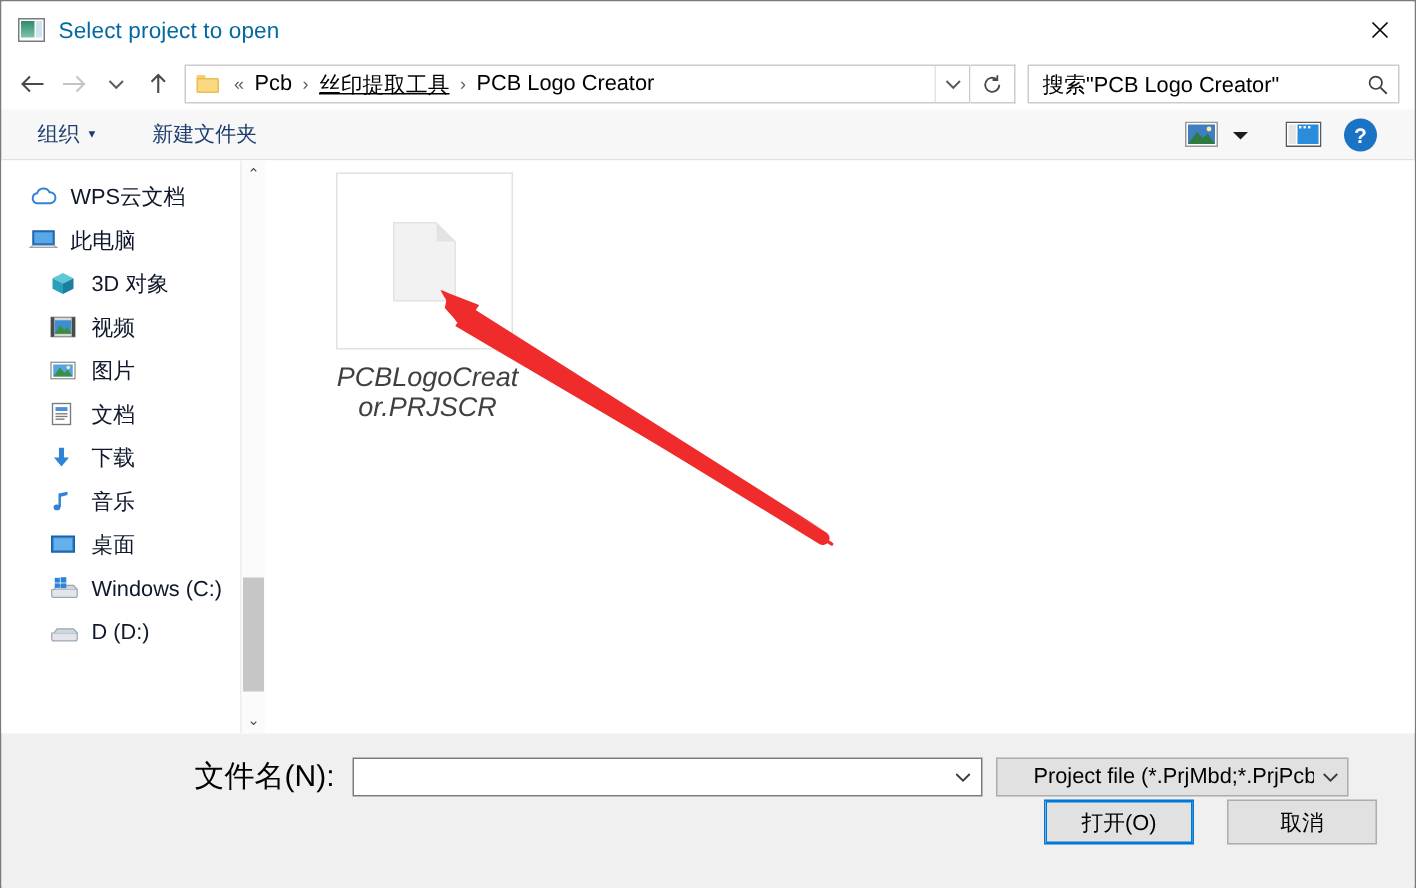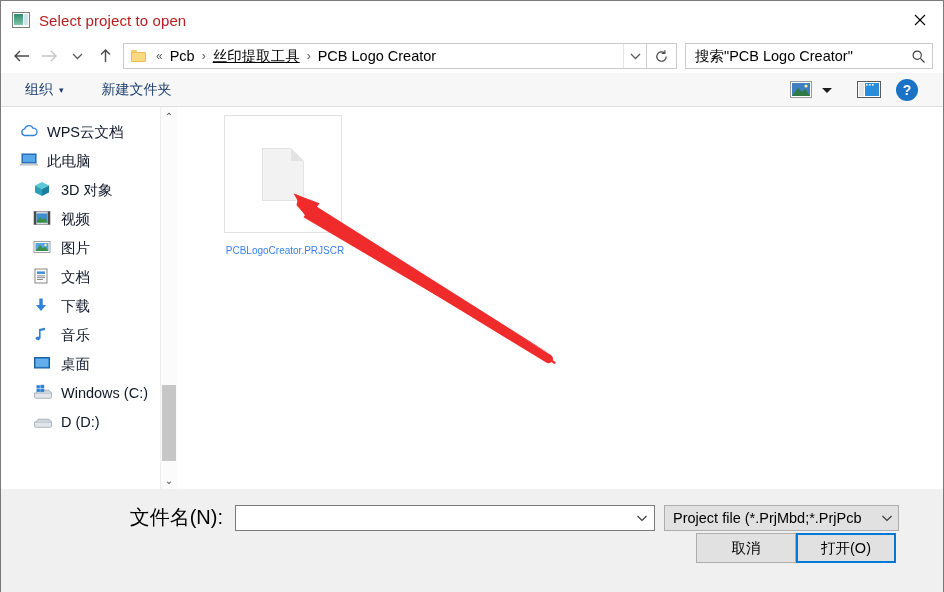--- a/index.html
+++ b/index.html
@@ -10,21 +10,21 @@
     -webkit-font-smoothing:antialiased;
   }
   .dialog{position:relative;width:944px;height:592px;background:#ffffff;box-sizing:border-box;border:1px solid #7a7a7a;}
 
   
   .titlebar{height:38px;background:#ffffff;display:flex;align-items:center;position:relative;}
   .title-icon{width:18px;height:16px;margin-left:11px;margin-right:9px;position:relative;border:1px solid #7b7b7b;background:#fff;box-sizing:border-box;}
   .title-icon i{position:absolute;display:block;}
   .title-icon .g{left:1px;top:1px;width:9px;height:11px;background:linear-gradient(180deg,#2e8b6f,#7fc4a8);}
   .title-icon .b{left:11px;top:1px;width:4px;height:11px;background:#cfe3ef;}
-  .title-text{font-size:15px;color:#b91c1c;letter-spacing:0.1px;}
+  .title-text{font-size:15px;color:#0369a1;letter-spacing:0.1px;}
   .winbtns{position:absolute;right:0;top:0;height:38px;display:flex;}
   .winbtn{width:46px;height:38px;display:flex;align-items:center;justify-content:center;cursor:default;}
   .winbtn svg{display:block;}
 
   
   .navrow{height:34px;display:flex;align-items:center;padding:0 10px 0 6px;background:#fff;}
   .navbtn{width:28px;height:28px;display:flex;align-items:center;justify-content:center;}
   .navbtn.dim svg{opacity:.32;}
   .addrbar{flex:1;height:26px;margin-left:4px;border:1px solid #cccccc;background:#fff;display:flex;align-items:center;box-sizing:border-box;}
   .addr-folder{width:15px;height:12px;margin:0 6px 0 7px;position:relative;flex:none;}
@@ -61,33 +61,33 @@
   .sb{position:absolute;right:0;top:0;width:17px;height:382px;background:#fbfbfb;border-left:1px solid #ededed;box-sizing:border-box;}
   .sb .arrow{height:18px;display:flex;align-items:center;justify-content:center;color:#505050;font-size:10px;}
   .sb .arrow.bot{position:absolute;bottom:0;left:0;right:0;}
   .sb .thumb{position:absolute;left:1px;right:1px;top:278px;height:76px;background:#c6c6c6;}
 
   .filearea{flex:1;position:relative;background:#fff;border-left:1px solid #fff;}
   .fileitem{position:absolute;left:46px;top:8px;width:122px;text-align:center;}
   .filetile{width:118px;height:118px;border:1px solid #e2e2e2;box-sizing:border-box;display:flex;align-items:center;justify-content:center;background:#fff;}
   .docico{width:42px;height:53px;background:#f2f2f2;border:1px solid #e3e3e3;position:relative;box-sizing:border-box;}
   .docico:after{content:"";position:absolute;right:-1px;top:-1px;border-width:0 13px 13px 0;border-style:solid;border-color:#ffffff #ffffff #e3e3e3 #e3e3e3;}
-  .filename{margin-top:8px;font-size:10px;line-height:20px;color:#3b82f6;word-break:break-all;}
+  .filename{margin-top:8px;font-size:18px;line-height:20px;color:#404040;word-break:break-all;font-style:italic;}
 
   .arrowlayer{position:absolute;left:0;top:0;width:100%;height:100%;pointer-events:none;}
 
   
   .bottom{height:137px;background:#f0f0f0;position:relative;}
   .fnrow{display:flex;align-items:center;padding-top:15px;}
   .fnlabel{width:234px;text-align:right;padding-right:12px;font-size:20px;box-sizing:border-box;}
   .fninput{width:420px;height:26px;border:1px solid #7a7a7a;background:#fff;box-sizing:border-box;display:flex;align-items:center;}
   .fninput input{flex:1;border:none;outline:none;height:22px;padding:0 6px;font-size:14px;font-family:inherit;background:transparent;}
   .fninput .cv{width:24px;display:flex;align-items:center;justify-content:center;color:#404040;}
   .ftype{width:235px;height:26px;margin-left:9px;border:1px solid #adadad;background:#e1e1e1;box-sizing:border-box;display:flex;align-items:center;}
-  .ftype .t{flex:1;padding-left:8px;font-size:14.5px;white-space:nowrap;overflow:hidden;}
+  .ftype .t{flex:1;padding-left:24px;font-size:14.5px;white-space:nowrap;overflow:hidden;}
   .ftype .cv{width:22px;display:flex;align-items:center;justify-content:center;color:#333;}
   .btnrow{position:absolute;right:25px;top:44px;display:flex;}
   .btn{width:100px;height:30px;border:1px solid #adadad;background:#e1e1e1;font-size:14.5px;display:flex;align-items:center;justify-content:center;box-sizing:border-box;}
   .btn.primary{border:1px solid #0078d7;background:#e1e1e1;box-shadow:0 0 0 1px #0078d7 inset;margin-right:22px;}
 </style>
 </head>
 <body>
 
 <div class="dialog">
 
@@ -381,19 +381,19 @@
         <div class="t">Project file (*.PrjMbd;*.PrjPcb</div>
         <div class="cv">
           <svg width="12" height="8" viewBox="0 0 12 8">
               <path d="M1.5 2 L6 6.5 L10.5 2" stroke="#3a3a3a" stroke-width="1.2" fill="none"></path>
             </svg>
         </div>
       </div>
     </div>
 
     <div class="btnrow">
+      <div class="btn primary">打开(O)</div>
       <div class="btn">取消</div>
-      <div class="btn primary">打开(O)</div>
     </div>
 
   </div>
 
 </div>
 
 </body></html>

